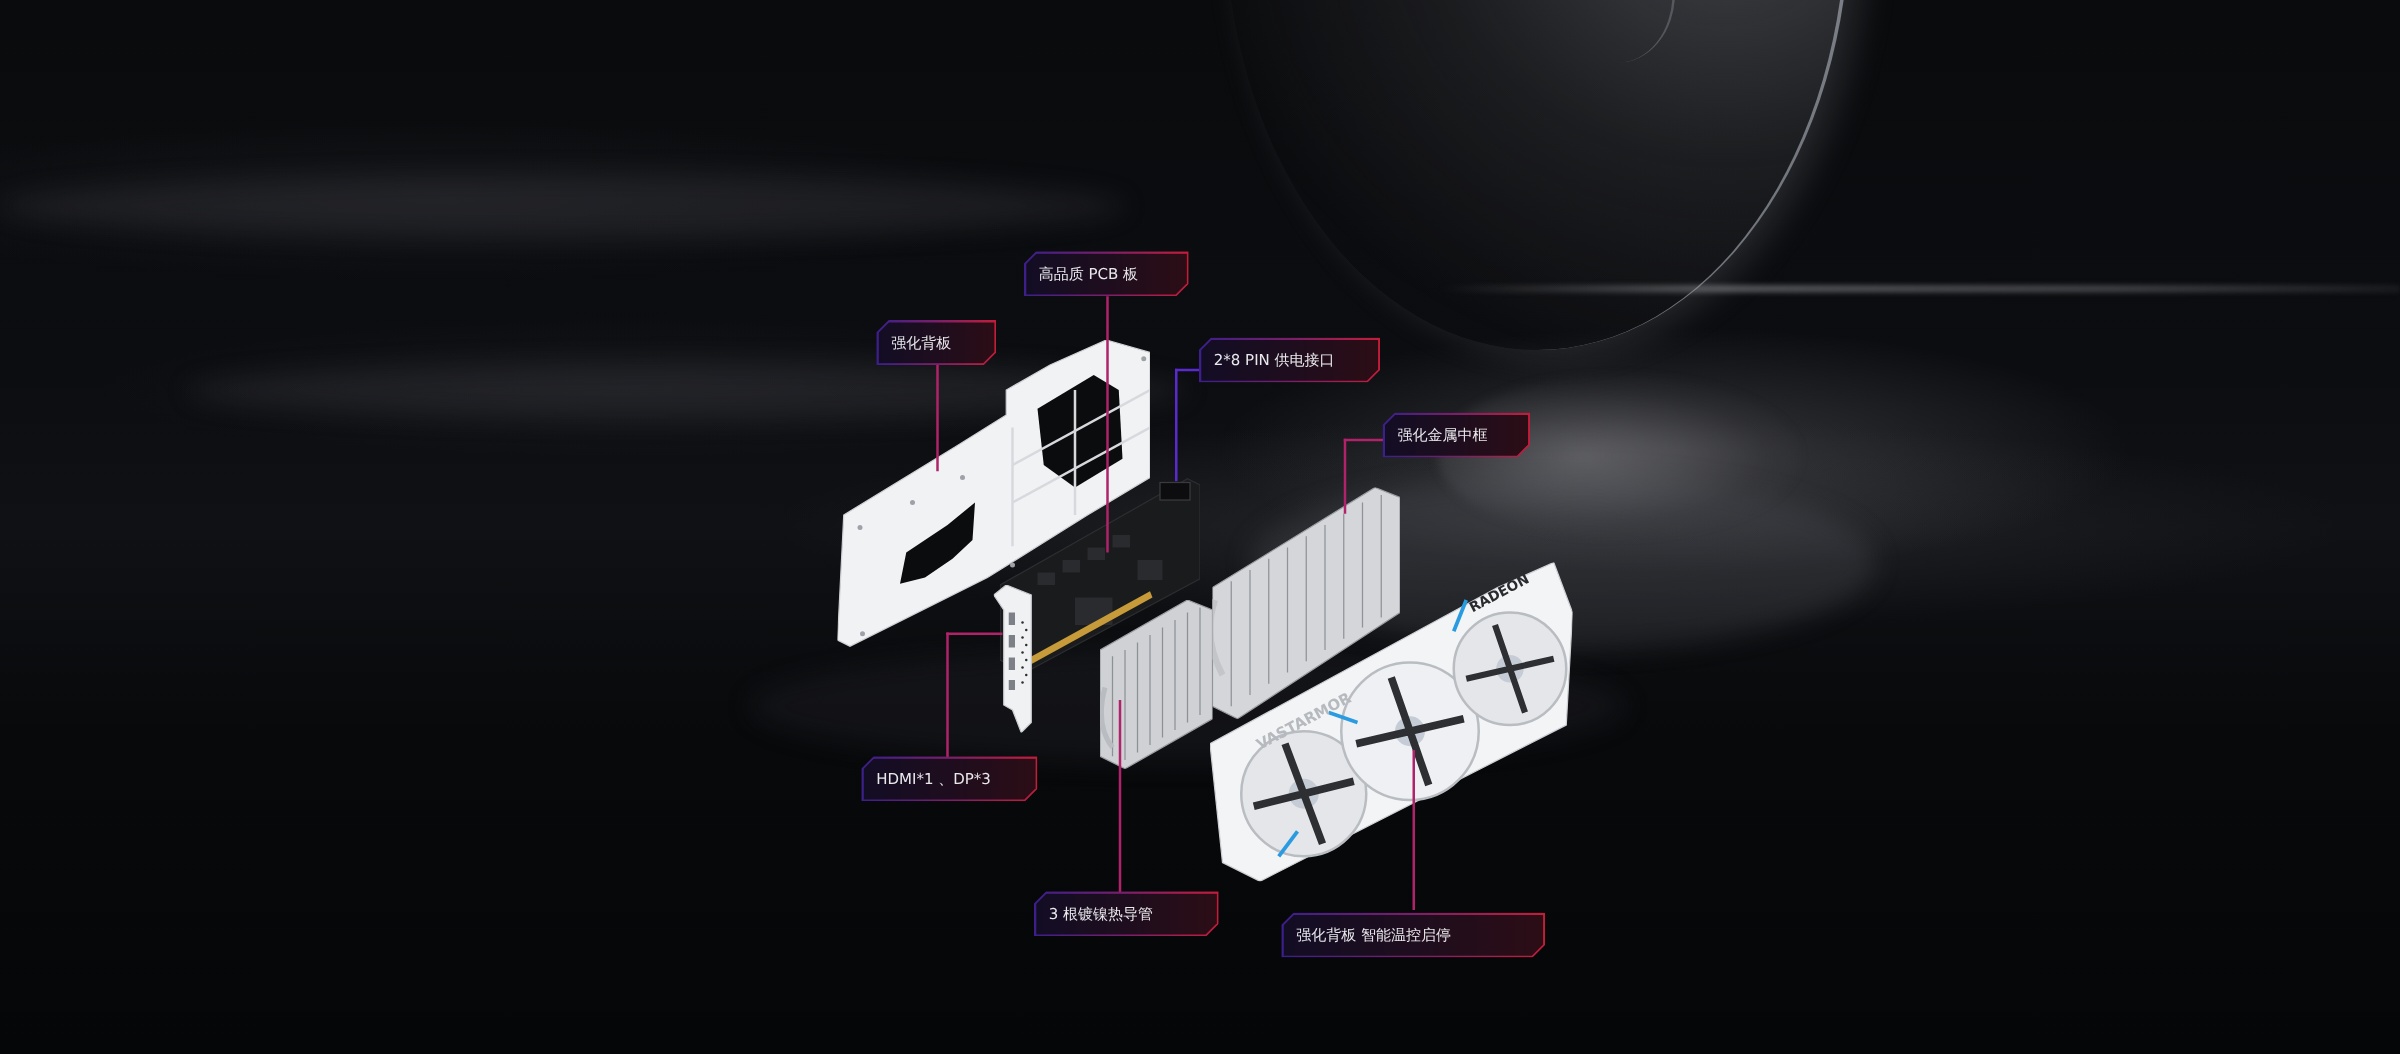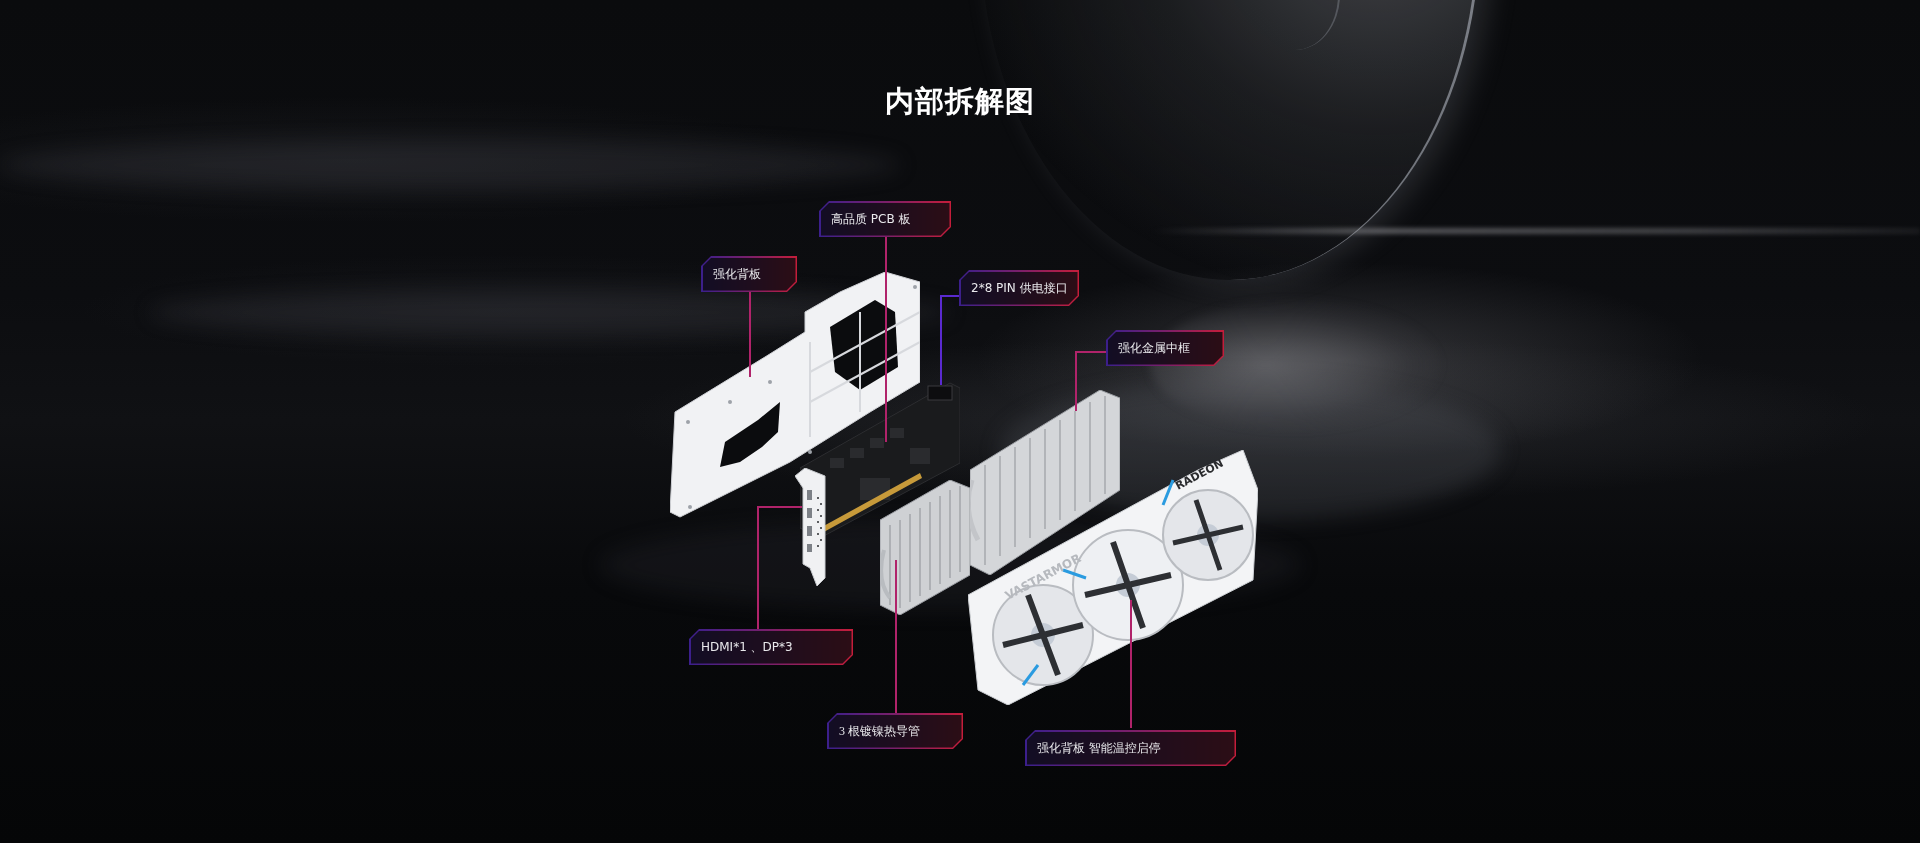--- a/index.html
+++ b/index.html
@@ -63,21 +63,20 @@
 <div class="stage">
   <div class="planet"></div>
   <div class="planet-small"></div>
   <div class="horizon"></div>
   <div class="cloudband" style="left:0;top:140px;width:900px;height:50px;background:rgba(70,72,78,0.25);"></div>
   <div class="cloudband" style="left:150px;top:290px;width:800px;height:45px;background:rgba(70,72,78,0.25);"></div>
   <div class="cloudband" style="left:1000px;top:380px;width:500px;height:140px;background:rgba(80,82,88,0.3);"></div>
   <div class="cloudband" style="left:600px;top:520px;width:700px;height:90px;background:rgba(50,52,58,0.22);"></div>
   <div class="glow-disc"></div>
 
-  <h2 class="title">内部拆解图</h2>
 
   <svg class="part backplate" viewBox="0 0 250 250">
     <polygon points="5,140 95,85 135,60 135,40 170,20 215,0 250,10 250,110 200,140 120,190 10,245 0,240" fill="#f1f2f4" stroke="#cfd1d5" stroke-width="1"></polygon>
     <polygon points="160,55 205,28 225,40 228,95 190,118 165,100" fill="#0b0c0e"></polygon>
     <polygon points="55,170 88,148 110,130 108,160 92,175 70,190 50,195" fill="#0b0c0e"></polygon>
     <g stroke="#d7d9dd" stroke-width="2" fill="none">
       <line x1="140" y1="70" x2="140" y2="165"></line>
         <line x1="190" y1="40" x2="190" y2="140"></line>
       <line x1="140" y1="100" x2="250" y2="40"></line>
         <line x1="140" y1="130" x2="250" y2="70"></line>
@@ -192,28 +191,28 @@
   <div class="line v" style="left:757px;top:506px;height:124px;"></div>
   <div class="line v" style="left:895px;top:560px;height:155px;"></div>
   <div class="line v" style="left:1130px;top:600px;height:128px;"></div>
 
   <div class="callout" style="left:701px;top:256px;width:96px;">
     <span>强化背板</span>
   </div>
   <div class="callout" style="left:819px;top:201px;width:132px;">
     <span>高品质 PCB 板</span>
   </div>
-  <div class="callout" style="left:959px;top:270px;width:120px;">
+  <div class="callout" style="left:959px;top:270px;width:145px;">
     <span>2*8 PIN 供电接口</span>
   </div>
   <div class="callout" style="left:1106px;top:330px;width:118px;">
     <span>强化金属中框</span>
   </div>
-  <div class="callout" style="left:689px;top:629px;width:164px;">
+  <div class="callout" style="left:689px;top:605px;width:141px;">
     <span>HDMI*1 、DP*3</span>
   </div>
-  <div class="callout" style="left:827px;top:713px;width:136px;font-family:Liberation Serif, serif;">
+  <div class="callout" style="left:827px;top:713px;width:148px;">
     <span>3 根镀镍热导管</span>
   </div>
   <div class="callout" style="left:1025px;top:730px;width:211px;">
     <span>强化背板 智能温控启停</span>
   </div>
 </div>
 
 </body></html>

